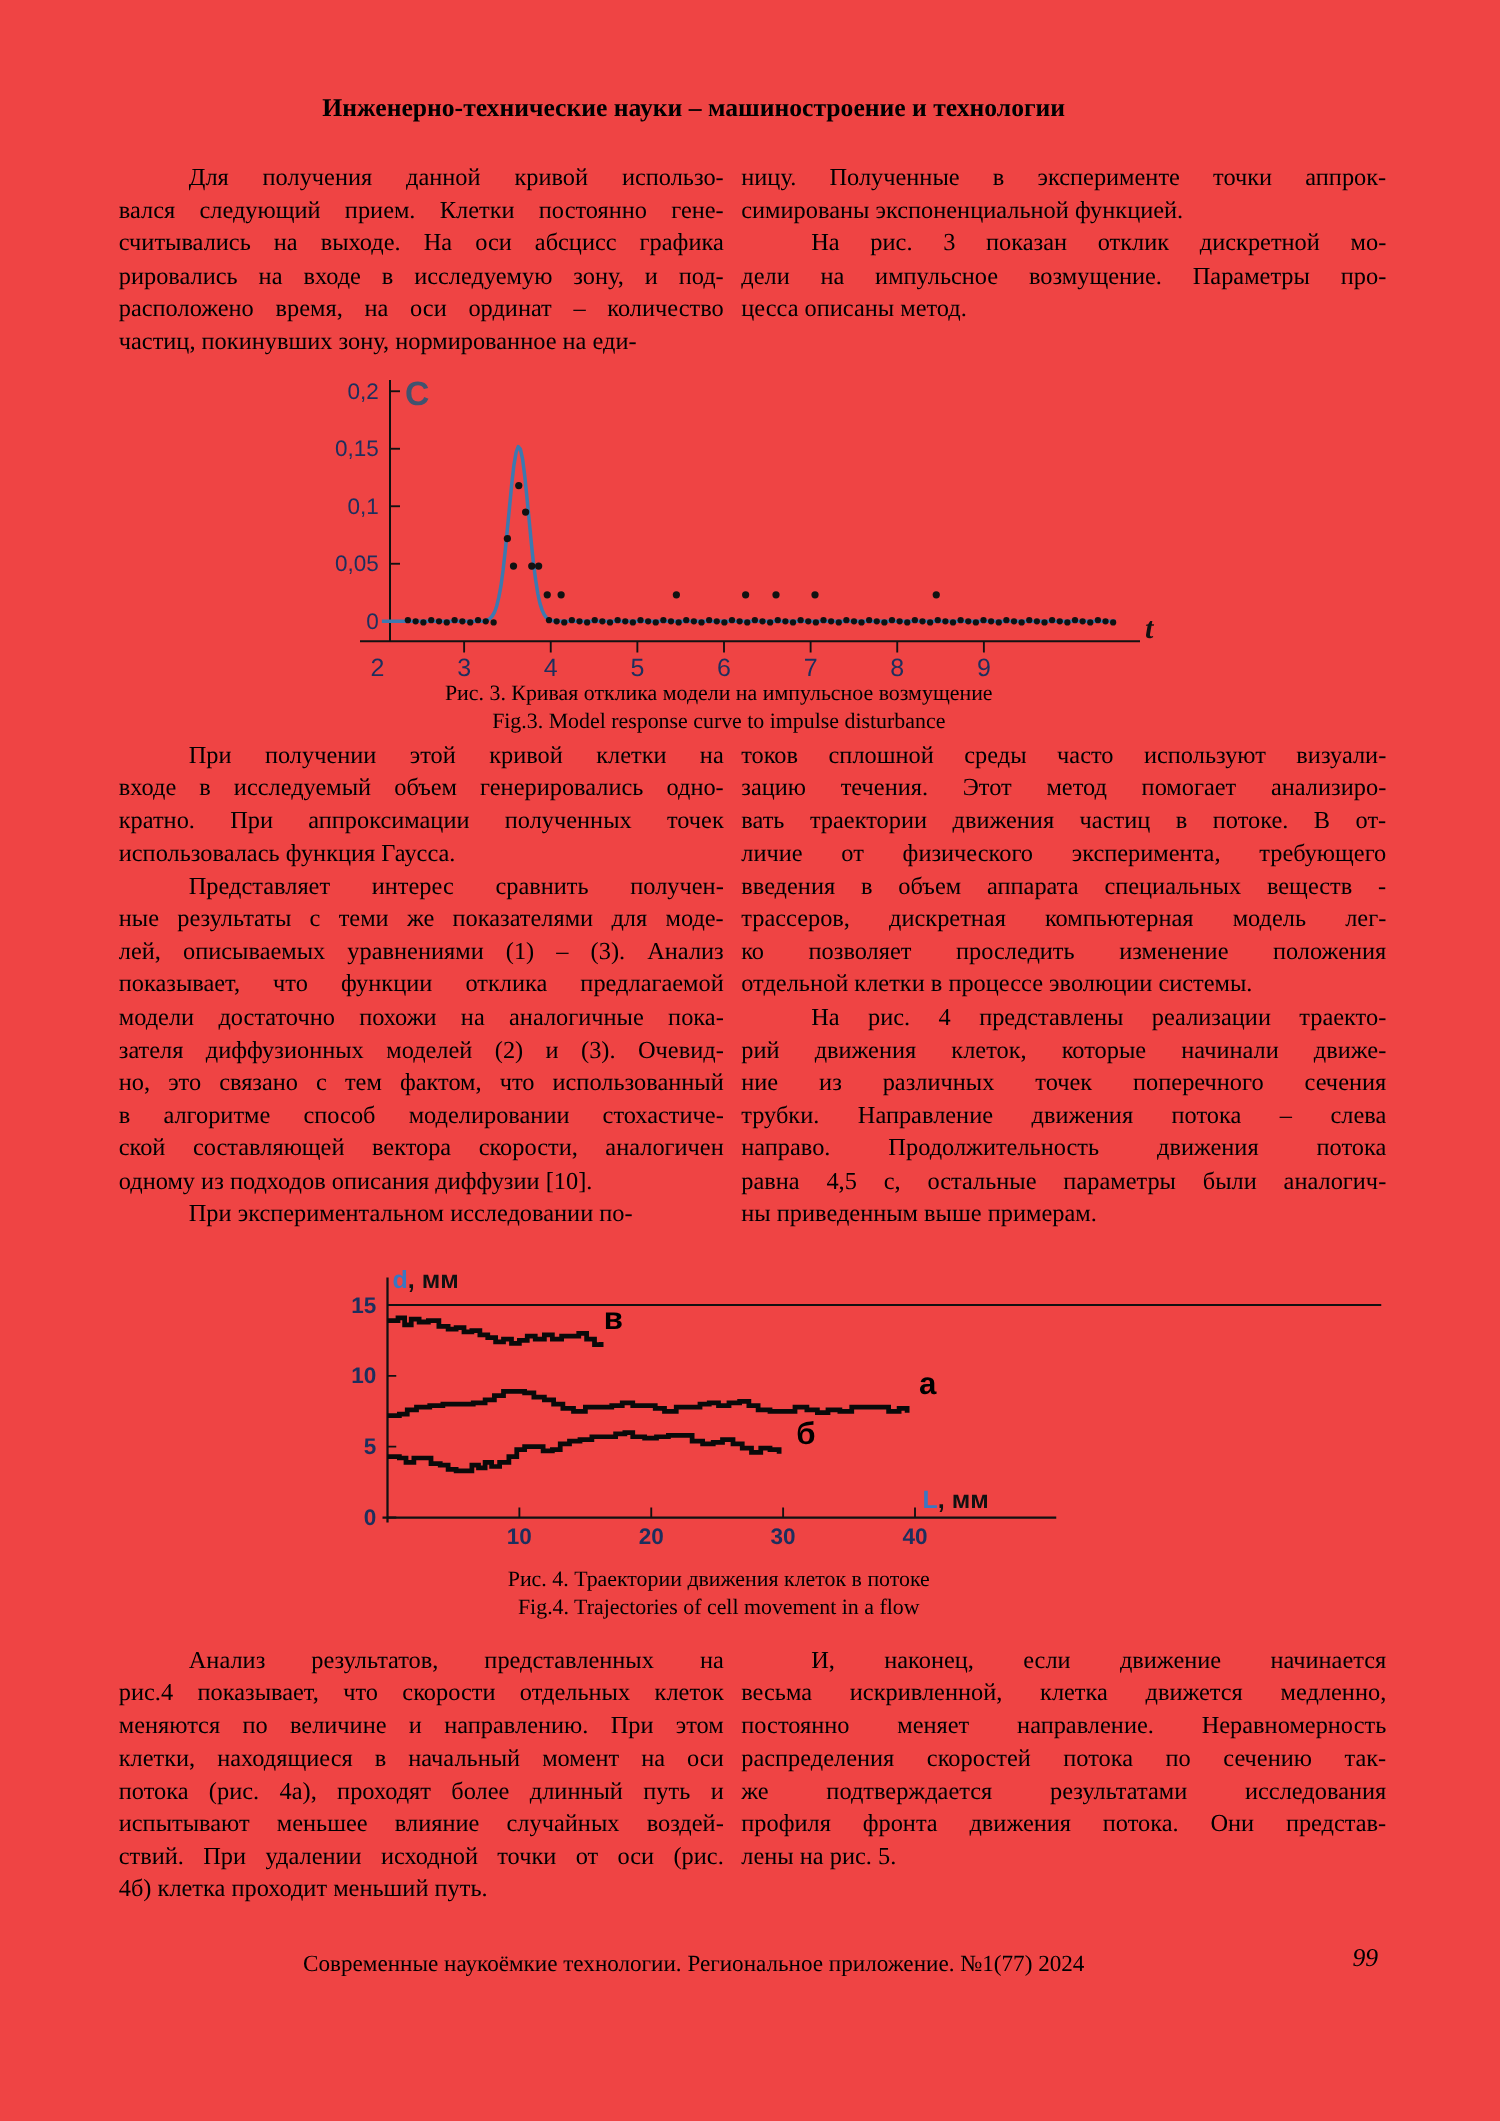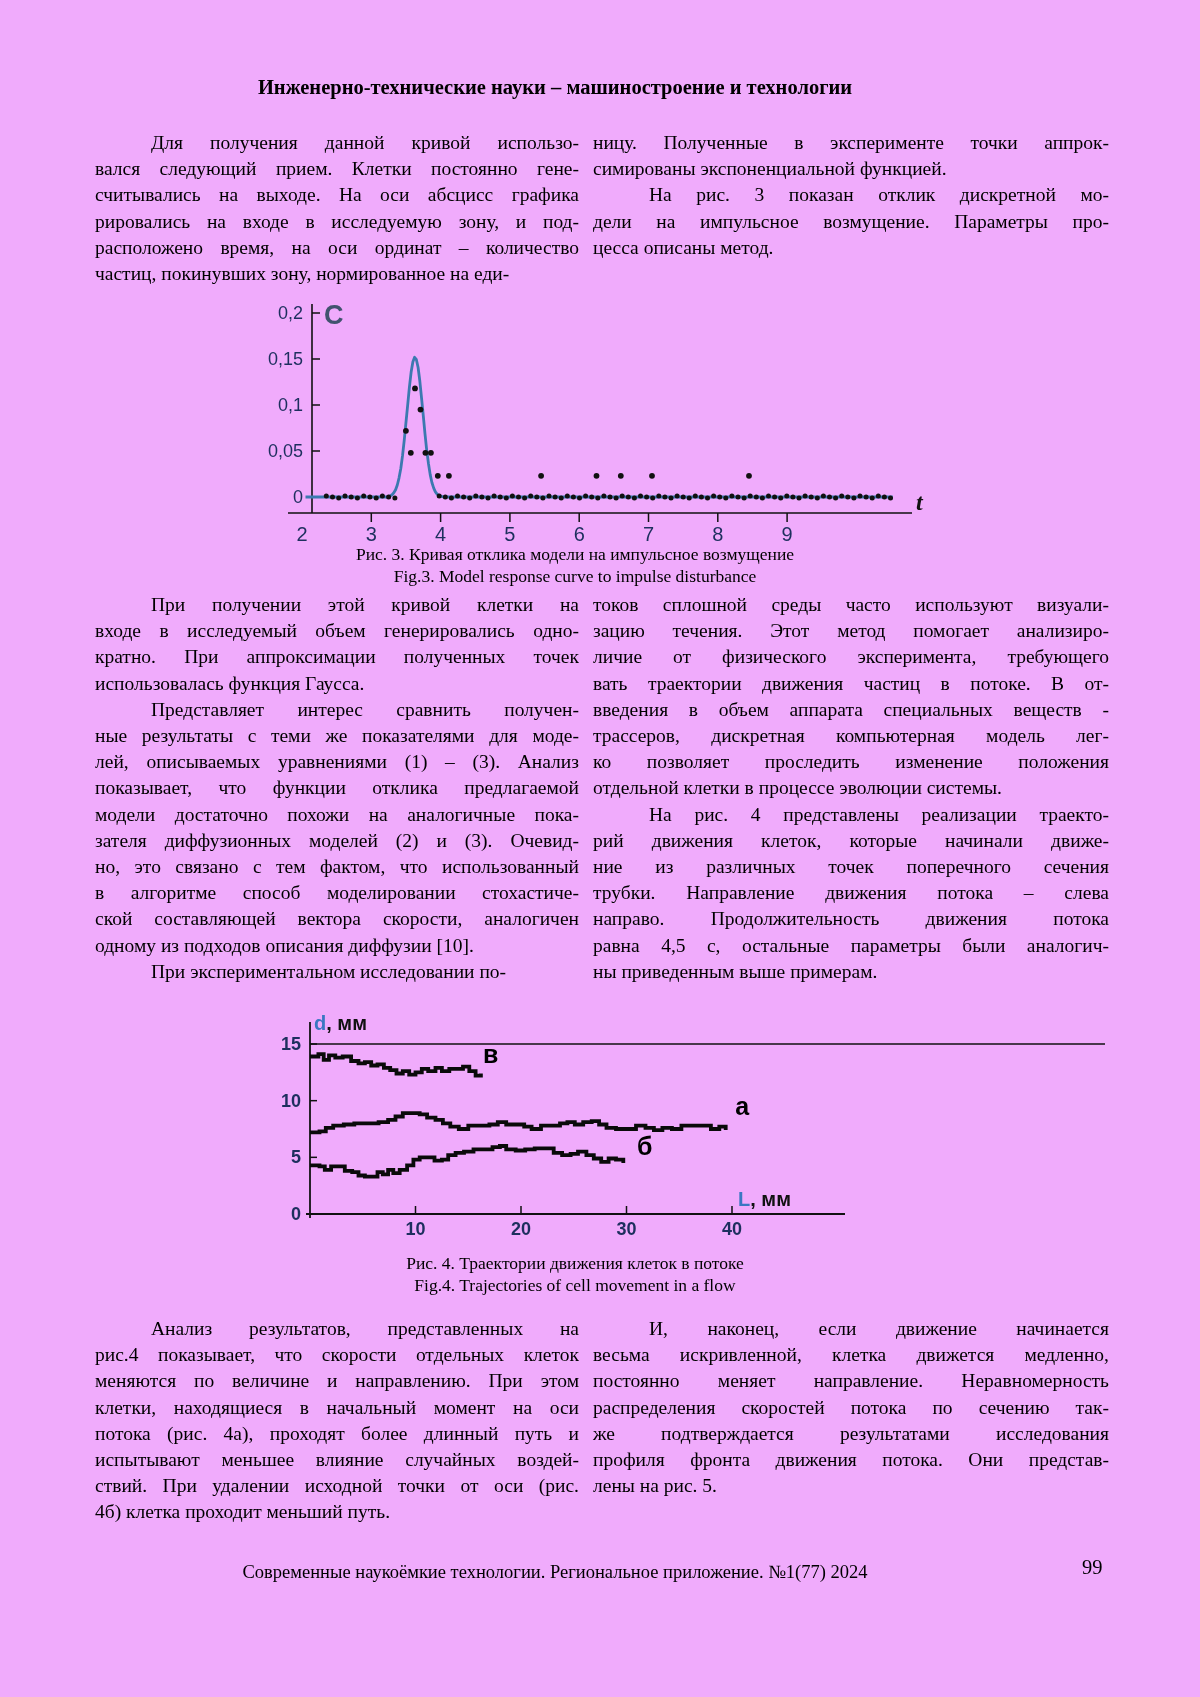--- a/index.html
+++ b/index.html
@@ -1,34 +1,34 @@
 <!DOCTYPE html>
 <html><head>
 <meta charset="utf-8">
 <style>
   html,body{margin:0;padding:0;background:#888;}
-  .page{position:relative;width:1200px;height:1697px;background:#f0abfc;margin:0 auto;
+  .page{position:relative;width:1200px;height:1697px;background:#ef4444;margin:0 auto;
         font-family:"Liberation Serif",serif;color:#000;overflow:hidden;}
   .hdr{position:absolute;top:76px;left:0;width:1110px;text-align:center;
        font-weight:bold;font-size:20.5px;}
   .tb{position:absolute;left:95px;width:1014px;display:flex;gap:14px;}
   .tb1{top:130px;} .tb2{top:592px;} .tb3{top:1316px;}
   .col{font-size:19.5px;line-height:26.2px;}
   .colL{width:484px;} .colR{width:516px;}
   .tline{text-align:justify;white-space:normal;}
   .tline.jl{text-align-last:justify;}
   .tline.ind{text-indent:56px;}
   .figsvg{position:absolute;}
   #fig3{left:240px;top:280px;}
   #fig4{left:270px;top:1008px;}
   .cap{position:absolute;left:0;width:1150px;text-align:center;
        font-size:17.5px;line-height:22px;}
   .cap3{top:543px;} .cap4{top:1252px;}
   .footer{position:absolute;top:1562px;left:0;width:1110px;text-align:center;font-size:18.5px;}
-  .pagenum{position:absolute;top:1556px;left:1082px;font-size:20.5px;}
+  .pagenum{position:absolute;top:1556px;left:1082px;font-size:20.5px;font-style:italic;}
   
   .tick3{font:18px "Liberation Sans",sans-serif;fill:#1d2f5e;}
   .tick3x{font:20px "Liberation Sans",sans-serif;fill:#1d2f5e;}
   .clab{font:bold 27px "Liberation Sans",sans-serif;fill:#41536f;}
   .tlab{font:bold italic 24px "Liberation Serif",serif;fill:#111;}
   .tick4{font:bold 18px "Liberation Sans",sans-serif;fill:#1d2f5e;}
   .serlab4{font:bold 25px "Liberation Sans",sans-serif;fill:#000;}
   .axlab4{font:bold 20px "Liberation Sans",sans-serif;fill:#111;}
   .bl{fill:#3a77c2;}
 </style>
@@ -209,22 +209,22 @@
         <div class="tline jl">зателя диффузионных моделей (2) и (3). Очевид-</div>
         <div class="tline jl">но, это связано с тем фактом, что использованный</div>
         <div class="tline jl">в алгоритме способ моделировании стохастиче-</div>
         <div class="tline jl">ской составляющей вектора скорости, аналогичен</div>
         <div class="tline">одному из подходов описания диффузии [10].</div>
         <div class="tline ind">При экспериментальном исследовании по-</div>
       </div>
     <div class="col colR">
         <div class="tline jl">токов сплошной среды часто используют визуали-</div>
         <div class="tline jl">зацию течения. Этот метод помогает анализиро-</div>
+        <div class="tline jl">вать траектории движения частиц в потоке. В от-</div>
         <div class="tline jl">личие от физического эксперимента, требующего</div>
-        <div class="tline jl">вать траектории движения частиц в потоке. В от-</div>
         <div class="tline jl">введения в объем аппарата специальных веществ -</div>
         <div class="tline jl">трассеров, дискретная компьютерная модель лег-</div>
         <div class="tline jl">ко позволяет проследить изменение положения</div>
         <div class="tline">отдельной клетки в процессе эволюции системы.</div>
         <div class="tline jl ind">На рис. 4 представлены реализации траекто-</div>
         <div class="tline jl">рий движения клеток, которые начинали движе-</div>
         <div class="tline jl">ние из различных точек поперечного сечения</div>
         <div class="tline jl">трубки. Направление движения потока – слева</div>
         <div class="tline jl">направо. Продолжительность движения потока</div>
         <div class="tline jl">равна 4,5 с, остальные параметры были аналогич-</div>

